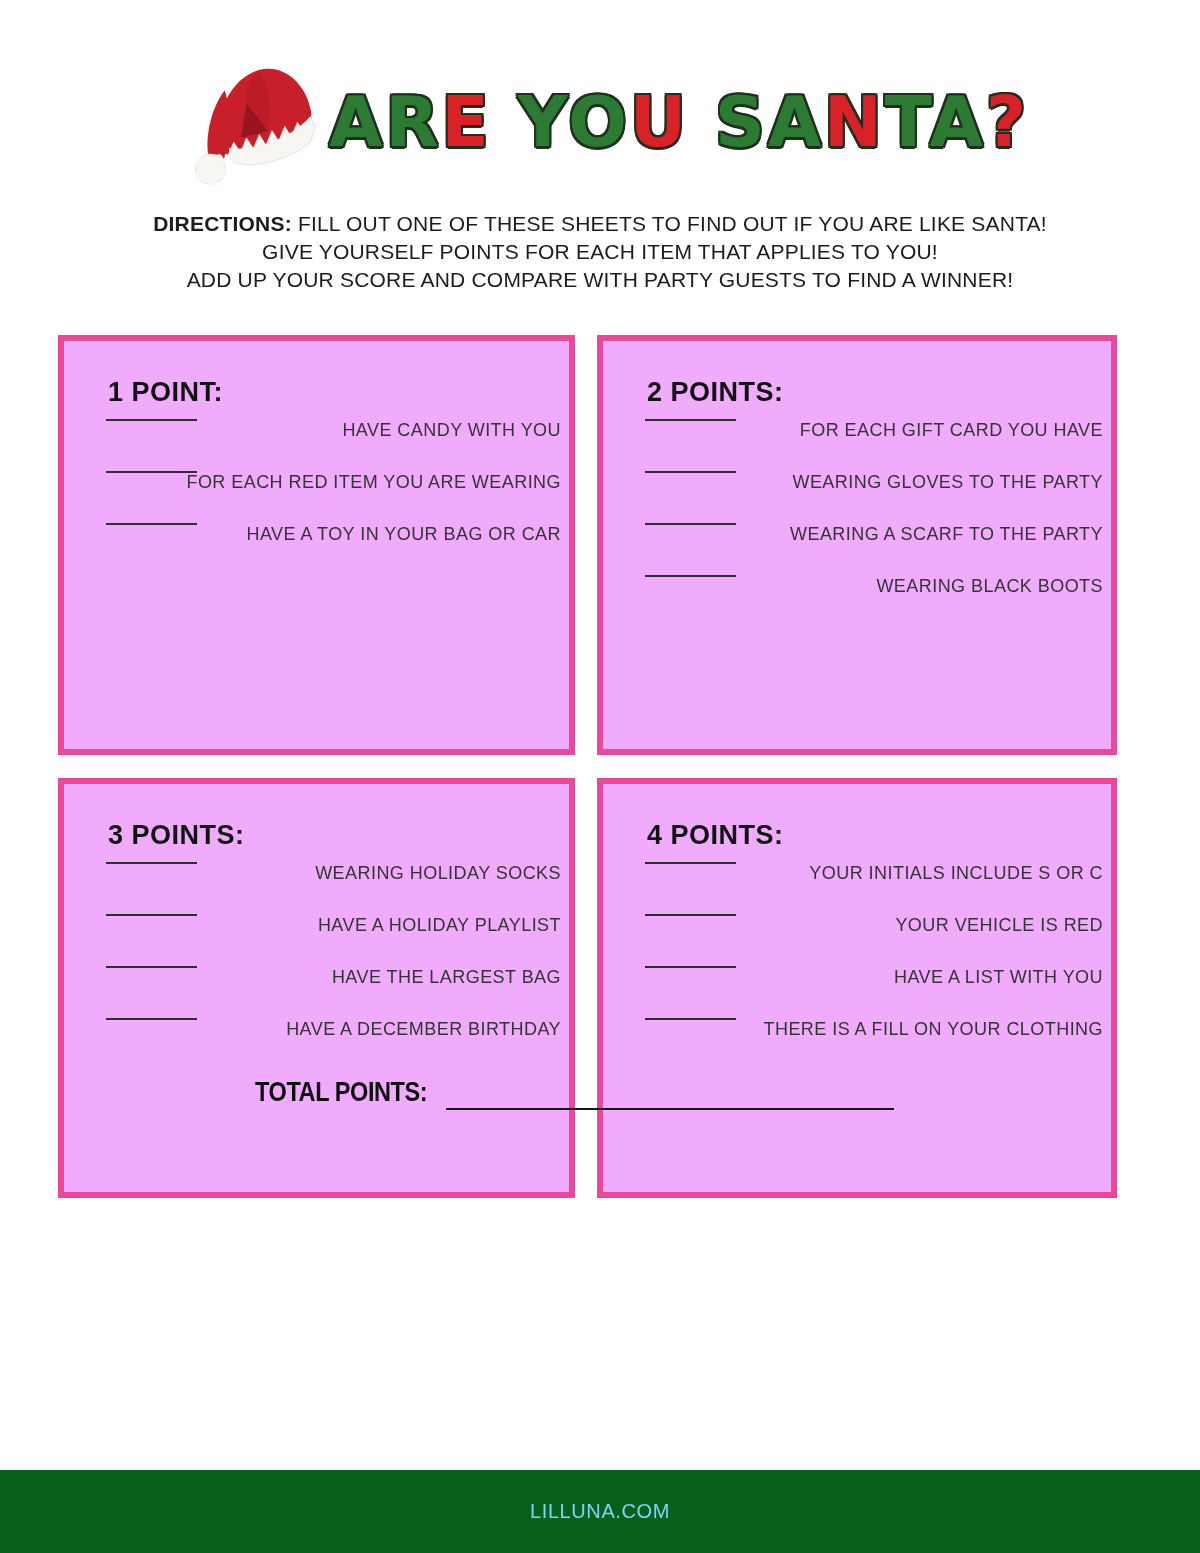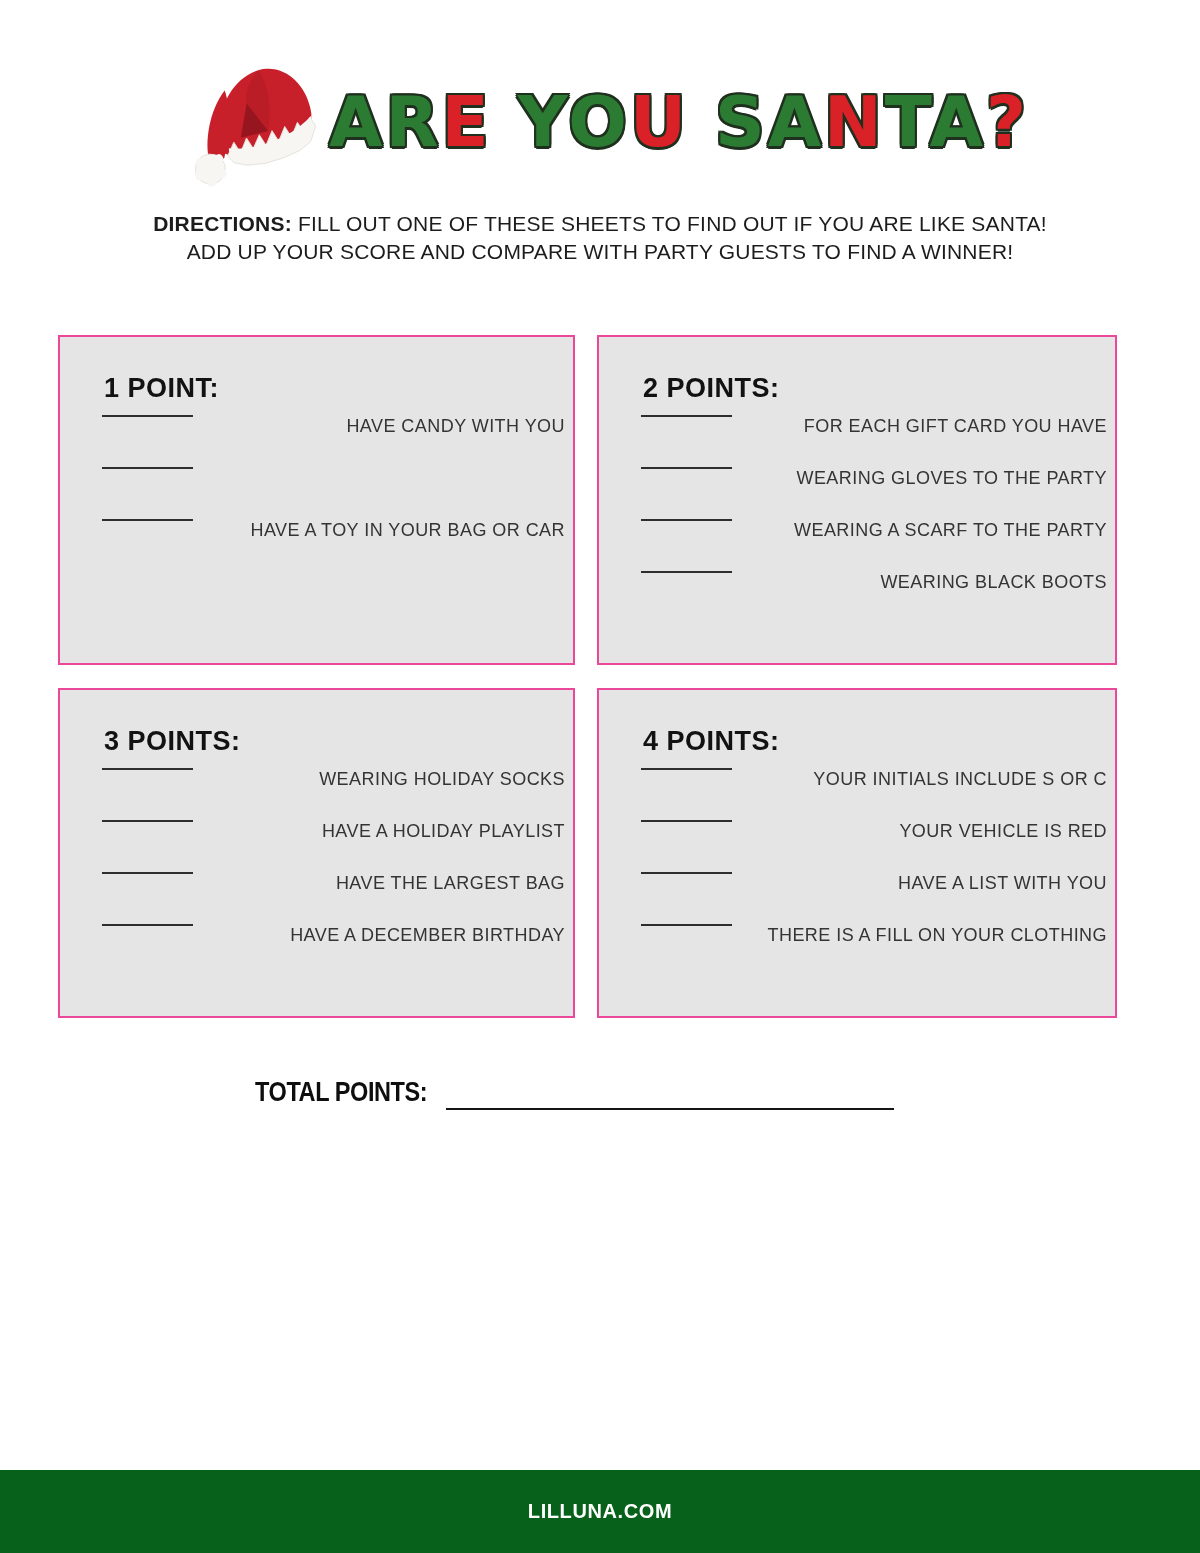--- a/index.html
+++ b/index.html
@@ -49,24 +49,24 @@
   
   .points-grid {
     position:absolute; top:335px; left:58px;
     display:grid;
     grid-template-columns:517px 520px;
     grid-column-gap:22px;
     grid-row-gap:23px;
   }
   .point-box {
     position:relative;
-    height:330px;
-    border:2px solid #ec4899;
+    height:420px;
+    border:6px solid #ec4899;
     box-sizing:border-box;
-    background:#e5e5e5;
+    background:#f0abfc;
   }
   .box-heading {
     position:absolute; top:36px; left:44px;
     font-size:27px; font-weight:bold;
     color:#121212;
     letter-spacing:0.5px;
   }
   .box-rows { position:absolute; top:78px; left:42px; right:8px; }
   .score-row {
     display:flex; align-items:flex-end;
@@ -106,24 +106,23 @@
     margin-left:-14px;
   }
 
   
   .footer {
     position:absolute; left:0; right:0; bottom:0;
     height:83px;
     display:flex; align-items:center; justify-content:center;
   }
   .footer-text {
-    color:#ffffff;
+    color:#7dd3fc;
     font-size:20px;
     letter-spacing:0.6px;
-    font-weight:bold;
   }
 </style>
 </head>
 <body>
 
 <div class="page">
 
   <div class="header">
     <div class="hat-wrap">
       <svg viewBox="0 0 150 140" width="140" height="135" aria-hidden="true">
@@ -146,34 +145,36 @@
           <circle cx="12" cy="124" r="5" fill="#f7f6f3"></circle>
           <circle cx="24" cy="132" r="5" fill="#f7f6f3"></circle>
         </g>
       </svg>
     </div>
     <div class="page-title"><span class="title-letter" style="color: rgb(43, 123, 51);">A</span><span class="title-letter" style="color: rgb(43, 123, 51);">R</span><span class="title-letter" style="color: rgb(217, 33, 39);">E</span><span class="title-gap"></span><span class="title-letter" style="color: rgb(43, 123, 51);">Y</span><span class="title-letter" style="color: rgb(43, 123, 51);">O</span><span class="title-letter" style="color: rgb(217, 33, 39);">U</span><span class="title-gap"></span><span class="title-letter" style="color: rgb(43, 123, 51);">S</span><span class="title-letter" style="color: rgb(43, 123, 51);">A</span><span class="title-letter" style="color: rgb(217, 33, 39);">N</span><span class="title-letter" style="color: rgb(43, 123, 51);">T</span><span class="title-letter" style="color: rgb(43, 123, 51);">A</span><span class="title-letter" style="color: rgb(217, 33, 39);">?</span></div>
   </div>
 
   <div class="directions">
     <div><b>DIRECTIONS:</b>&nbsp;<span>FILL OUT ONE OF THESE SHEETS TO FIND OUT IF YOU ARE LIKE SANTA!</span></div>
+    <div>GIVE YOURSELF POINTS FOR EACH ITEM THAT APPLIES TO YOU!</div>
     <div>ADD UP YOUR SCORE AND COMPARE WITH PARTY GUESTS TO FIND A WINNER!</div>
   </div>
 
   <div class="points-grid">
 
     <div class="point-box">
       <div class="box-heading">1 POINT:</div>
       <div class="box-rows">
         <div class="score-row">
           <div class="score-blank"></div>
           <div class="item-label">HAVE CANDY WITH YOU</div>
         </div>
         <div class="score-row">
           <div class="score-blank"></div>
+          <div class="item-label">FOR EACH RED ITEM YOU ARE WEARING</div>
         </div>
         <div class="score-row">
           <div class="score-blank"></div>
           <div class="item-label">HAVE A TOY IN YOUR BAG OR CAR</div>
         </div>
       </div>
     </div>
 
     <div class="point-box">
       <div class="box-heading">2 POINTS:</div>

